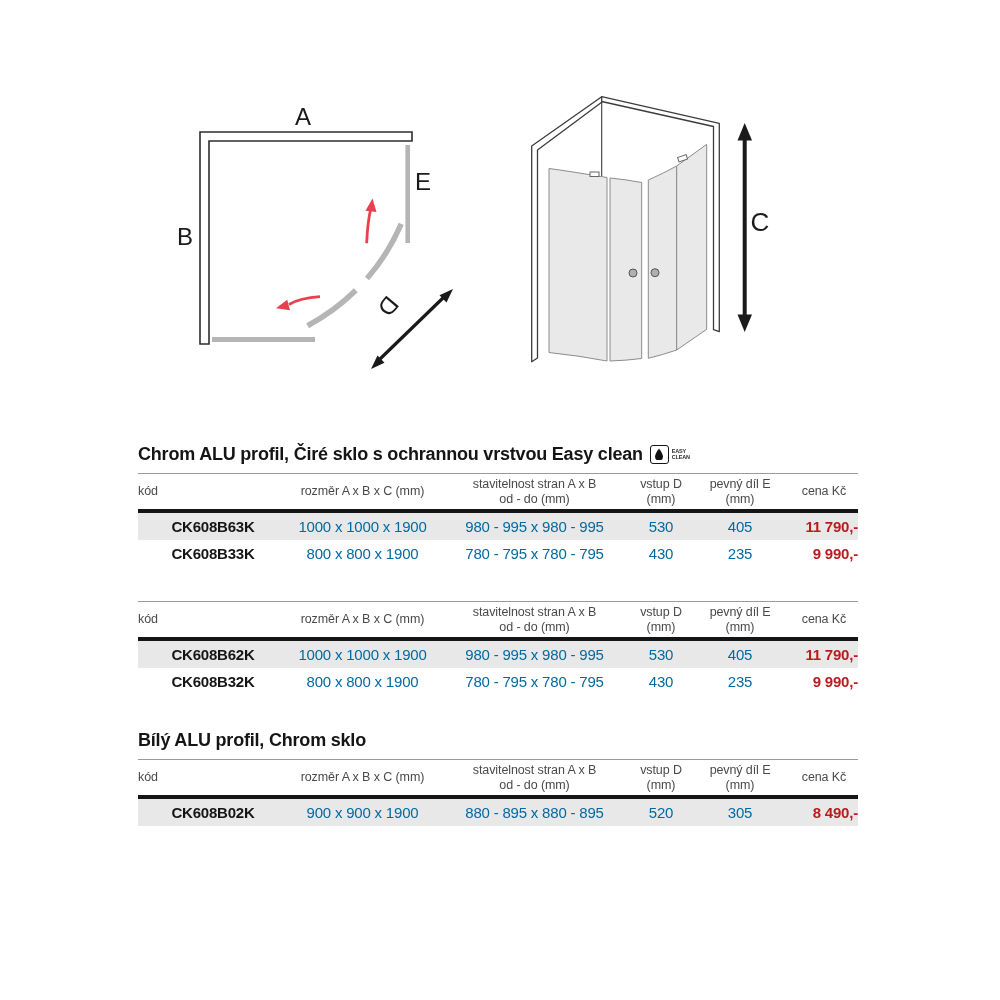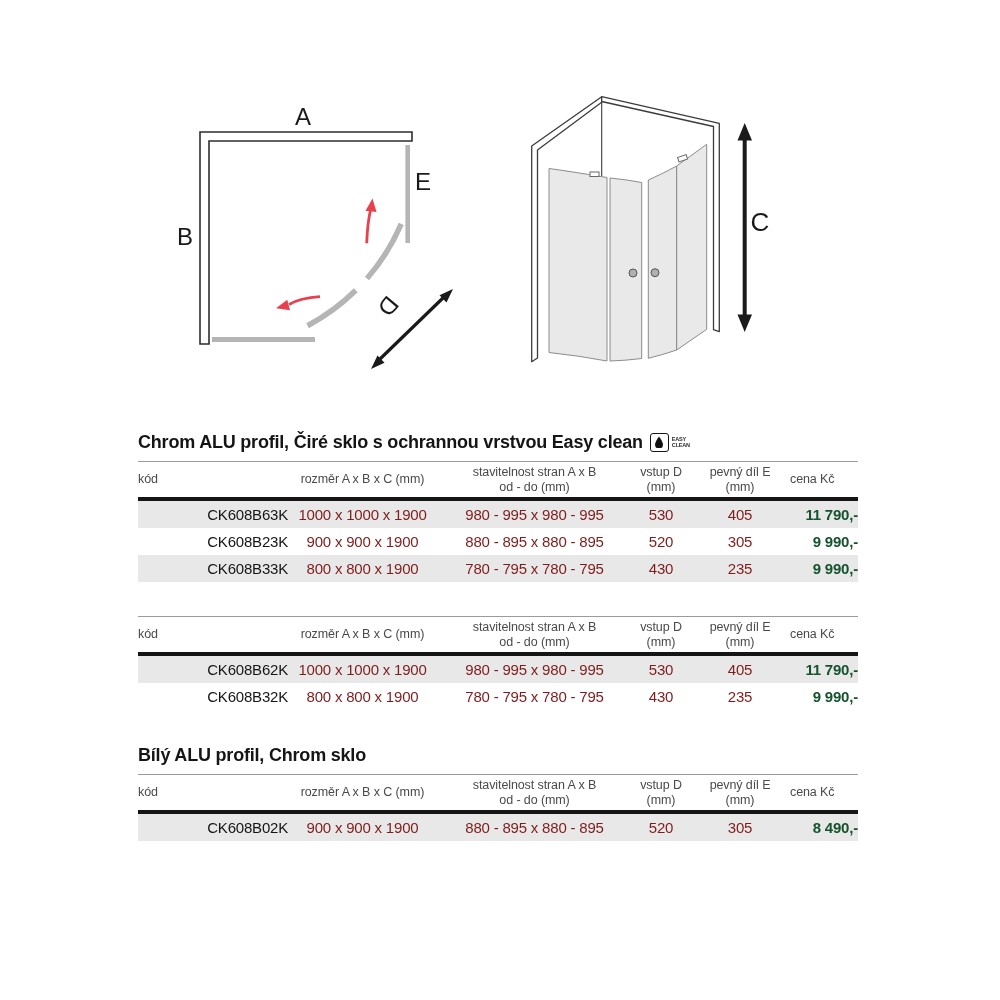--- a/index.html
+++ b/index.html
@@ -6,38 +6,38 @@
   .page{position:relative;width:1000px;height:1000px;background:#fff;overflow:hidden;
         font-family:"Liberation Sans",sans-serif;}
   .diagram{position:absolute;}
   #floorplan{left:168px;top:95px;}
   #perspective{left:523px;top:88px;}
   .dlabel{font-family:"Liberation Sans",sans-serif;font-size:24px;fill:#1a1a1a;}
   .clabel{font-family:"Liberation Sans",sans-serif;font-size:26px;fill:#1a1a1a;}
 
   #sections{position:absolute;left:138px;top:431px;width:720px;}
   section.spec-section + section.spec-section{margin-top:34px;}
-  h2.sec-title{font-size:18px;font-weight:bold;color:#151515;margin:0 0 7px 0;
+  h2.sec-title{font-size:18px;font-weight:bold;color:#151515;margin:12px 0 7px 0;
         letter-spacing:-0.2px;line-height:22px;display:flex;align-items:center;}
   .ec-badge{display:inline-flex;align-items:center;gap:3px;margin-left:7px;}
   .ec-box{width:17px;height:17px;border:1.6px solid #151515;border-radius:3px;
         display:inline-flex;align-items:center;justify-content:center;background:#fff;}
   .ec-text{font-size:5.5px;line-height:1.15;font-weight:bold;color:#2a2a2a;text-align:left;}
 
   table.spec{border-collapse:collapse;width:720px;table-layout:fixed;margin-top:8px;}
   table.spec thead tr{border-top:1px solid #9b9b9b;border-bottom:4px solid #151515;}
   table.spec th{font-weight:normal;font-size:12.5px;color:#4a4a4a;height:35px;
         vertical-align:middle;line-height:1.18;padding:0;letter-spacing:-0.1px;}
   th.h-kod{text-align:left;padding-left:2px;}
   th.h-center{text-align:center;}
-  th.h-price{text-align:left;font-weight:bold;color:#151515;font-size:13px;padding-right:3px;}
+  th.h-price{text-align:center;font-weight:bold;color:#151515;font-size:13px;padding-right:3px;}
   table.spec td{height:27px;padding:0;font-size:15px;letter-spacing:-0.2px;}
-  td.c-kod{font-weight:normal;color:#151515;text-align:right;padding-left:2px;}
-  td.c-val{color:#7f1d1d;text-align:center;}
-  td.c-price{font-weight:bold;color:#14532d;text-align:right;padding-right:3px;}
+  td.c-kod{font-weight:bold;color:#151515;text-align:center;padding-left:2px;}
+  td.c-val{color:#0369a1;text-align:center;}
+  td.c-price{font-weight:bold;color:#b91c1c;text-align:right;padding-right:3px;}
   table.spec tbody tr:nth-child(odd){background:#e8e8e8;}
   th .hl:empty{display:none;}
 </style>
 </head>
 <body>
 
 <div class="page">
 
   <svg id="floorplan" class="diagram" width="295" height="285" viewBox="0 0 295 285">
 
@@ -152,28 +152,20 @@
         <tbody>
           <tr>
             <td class="c-kod">CK608B63K</td>
             <td class="c-val">1000 x 1000 x 1900</td>
             <td class="c-val">980 - 995 x 980 - 995</td>
             <td class="c-val">530</td>
             <td class="c-val">405</td>
             <td class="c-price">11 790,-</td>
           </tr>
           <tr>
-            <td class="c-kod">CK608B23K</td>
-            <td class="c-val">900 x 900 x 1900</td>
-            <td class="c-val">880 - 895 x 880 - 895</td>
-            <td class="c-val">520</td>
-            <td class="c-val">305</td>
-            <td class="c-price">9 990,-</td>
-          </tr>
-          <tr>
             <td class="c-kod">CK608B33K</td>
             <td class="c-val">800 x 800 x 1900</td>
             <td class="c-val">780 - 795 x 780 - 795</td>
             <td class="c-val">430</td>
             <td class="c-val">235</td>
             <td class="c-price">9 990,-</td>
           </tr>
         </tbody>
       </table>
     </section>

